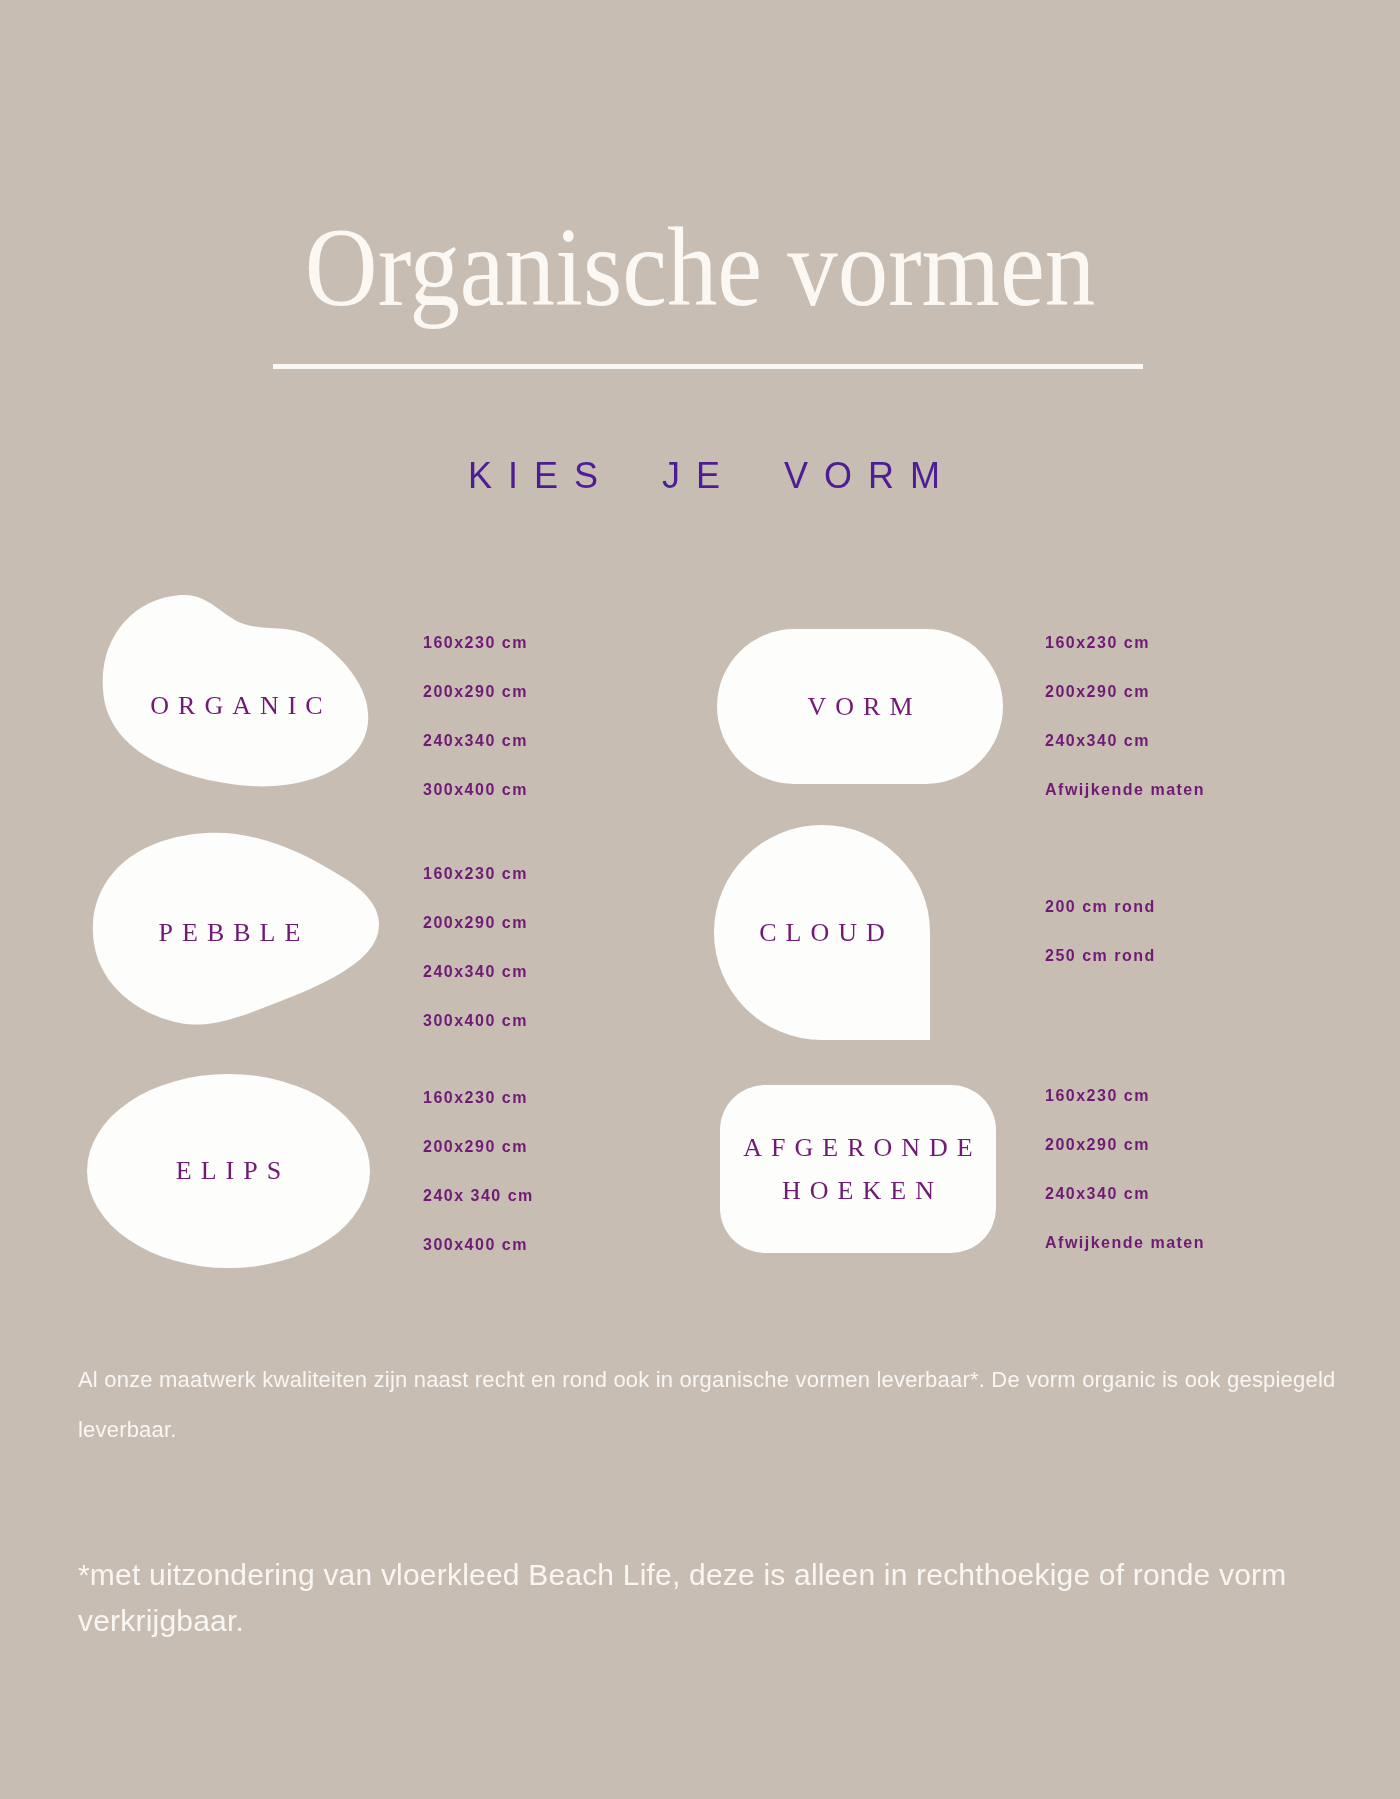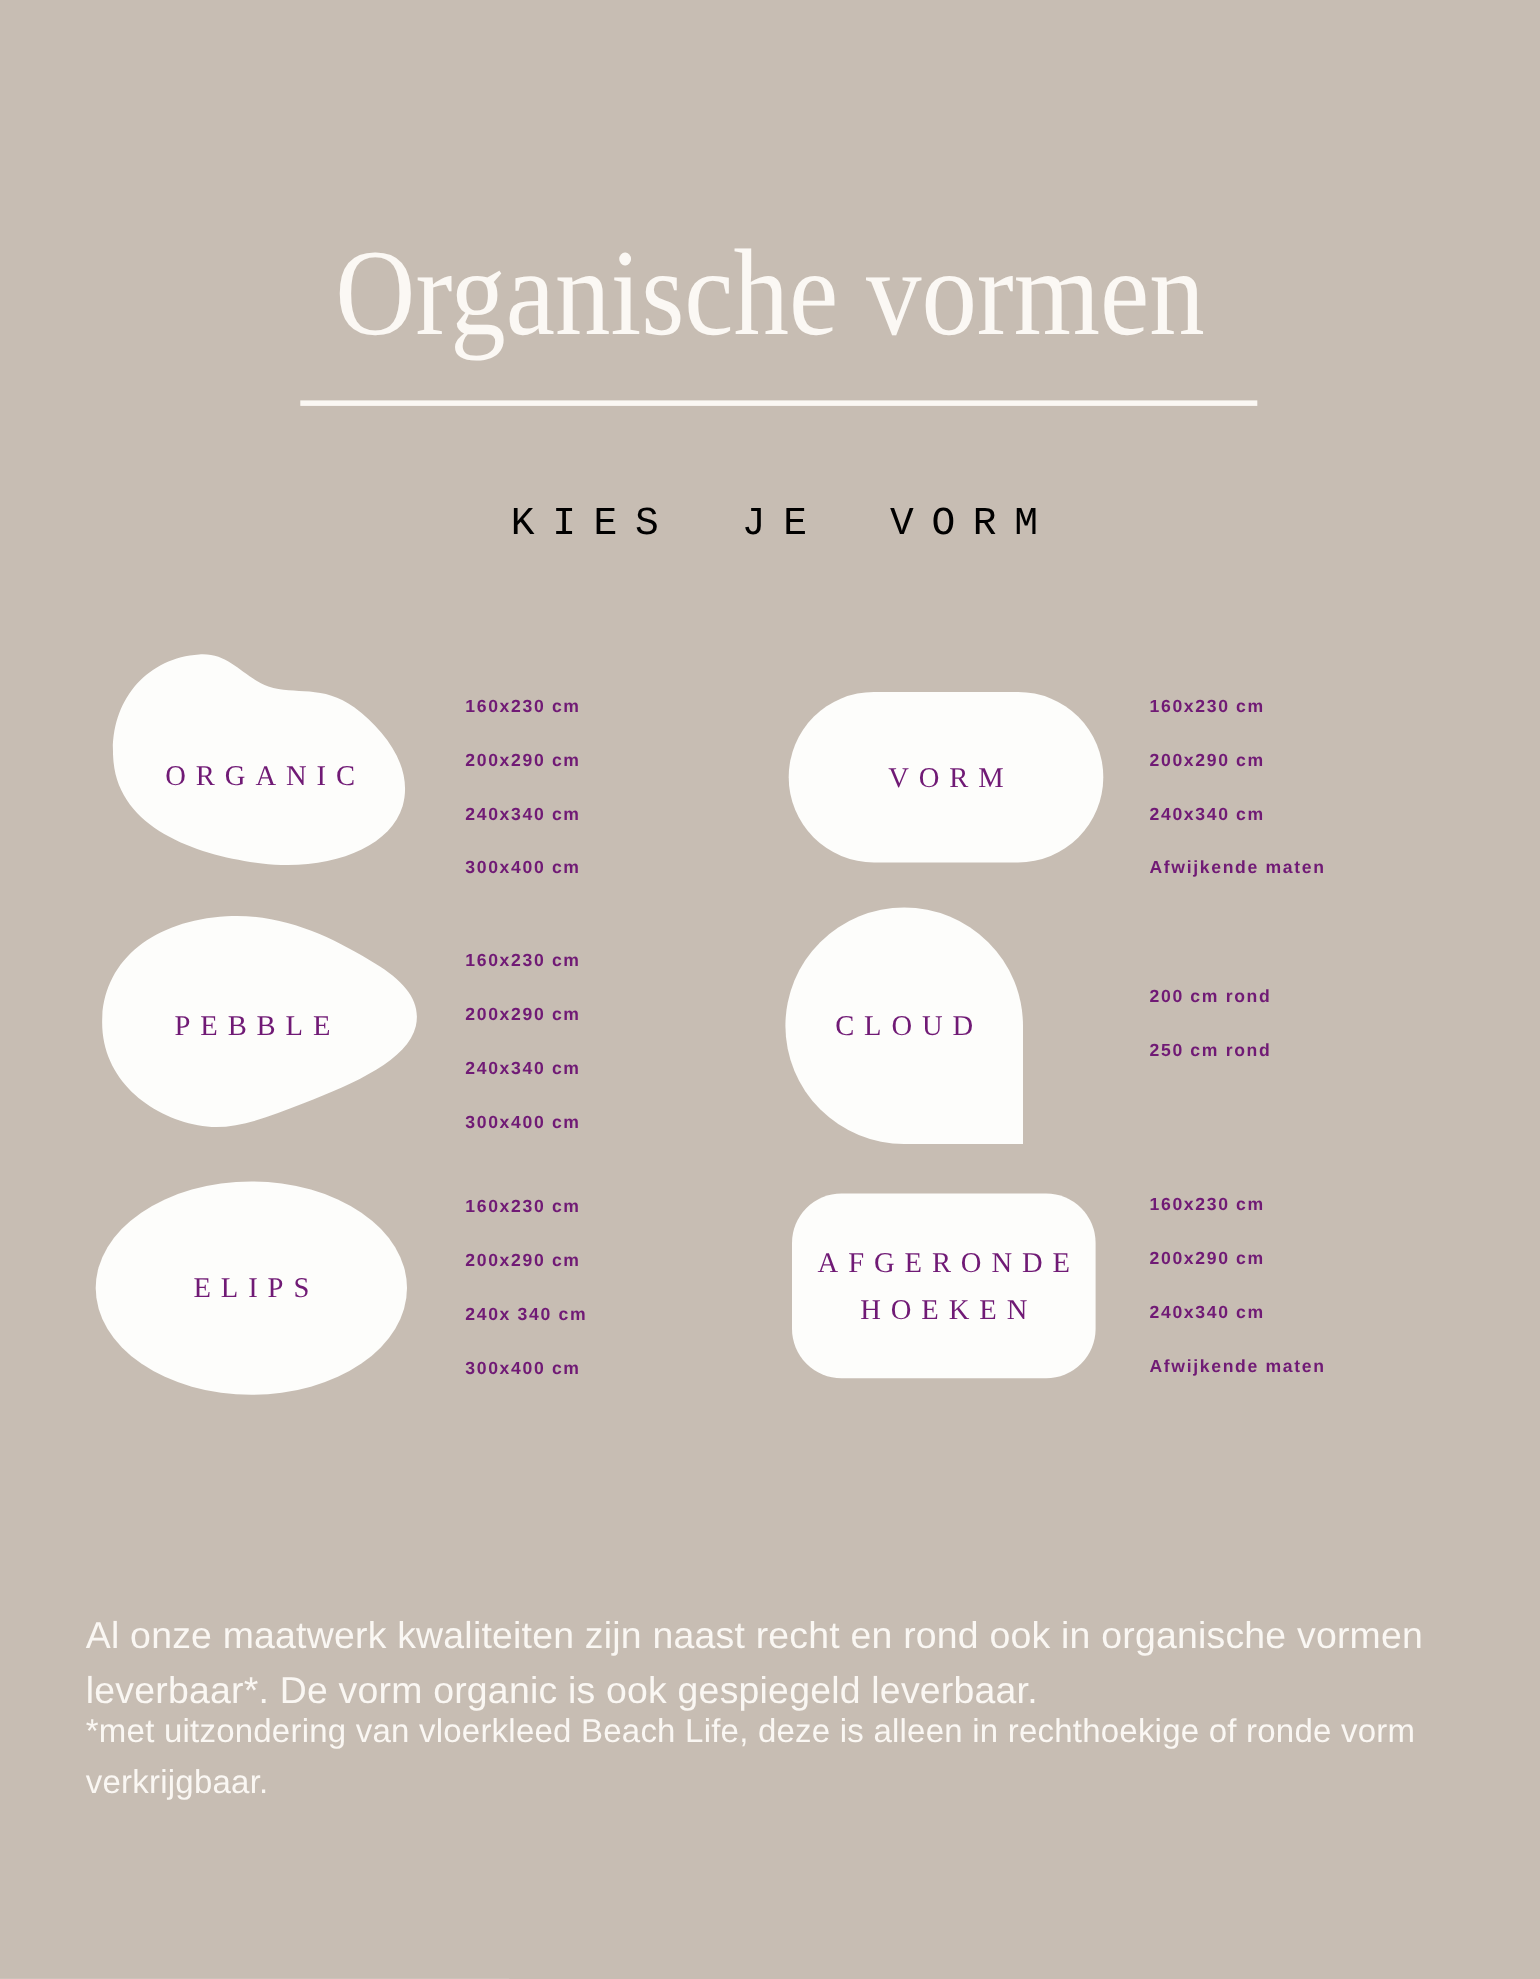--- a/index.html
+++ b/index.html
@@ -16,22 +16,22 @@
     font-family:"Liberation Serif",serif;font-weight:400;
     font-size:112px;line-height:118px;color:#fbf8f4;
     transform:scaleX(0.90);transform-origin:50% 50%;
     letter-spacing:0px;white-space:nowrap;
   }
   .divider{
     left:273px;top:364px;width:870px;height:5px;background:#fbf8f4;
   }
   .subtitle{
     left:0;top:455px;width:1400px;text-align:center;
-    font-family:Liberation Mono, monospace;font-weight:400;
-    font-size:36px;color:#000000;
+    font-family:Liberation Sans, sans-serif;font-weight:400;
+    font-size:36px;color:#4c1d95;
     letter-spacing:16px;word-spacing:22px;padding-left:24px;box-sizing:border-box;
     white-space:nowrap;
   }
 
   
   .shape{display:flex;align-items:center;justify-content:center;}
   .shape-label{
     font-family:"Liberation Serif",serif;font-weight:400;
     font-size:26px;letter-spacing:9px;color:#701a75;
     text-align:center;white-space:nowrap;padding-left:9px;
@@ -61,21 +61,21 @@
   .sizes-r2-left{left:423px;top:849px;}
   .sizes-r2-right{left:1045px;top:882px;}
   .sizes-r3-left{left:423px;top:1073px;}
   .sizes-r3-right{left:1045px;top:1071px;}
 
   
   .para{
     left:78px;color:#faf7f3;
     font-family:"Liberation Sans",sans-serif;font-weight:400;
   }
-  .para1{top:1462px;width:1280px;font-size:34px;line-height:50px;letter-spacing:0.2px;}
+  .para1{top:1355px;width:1280px;font-size:22px;line-height:50px;letter-spacing:0.2px;}
   .para2{top:1552px;width:1260px;font-size:30px;line-height:46px;letter-spacing:0.2px;}
 </style>
 </head>
 <body>
 
 <div class="canvas">
 
   <div class="abs title">Organische vormen</div>
   <div class="abs divider"></div>
   <div class="abs subtitle">KIES JE VORM</div>

